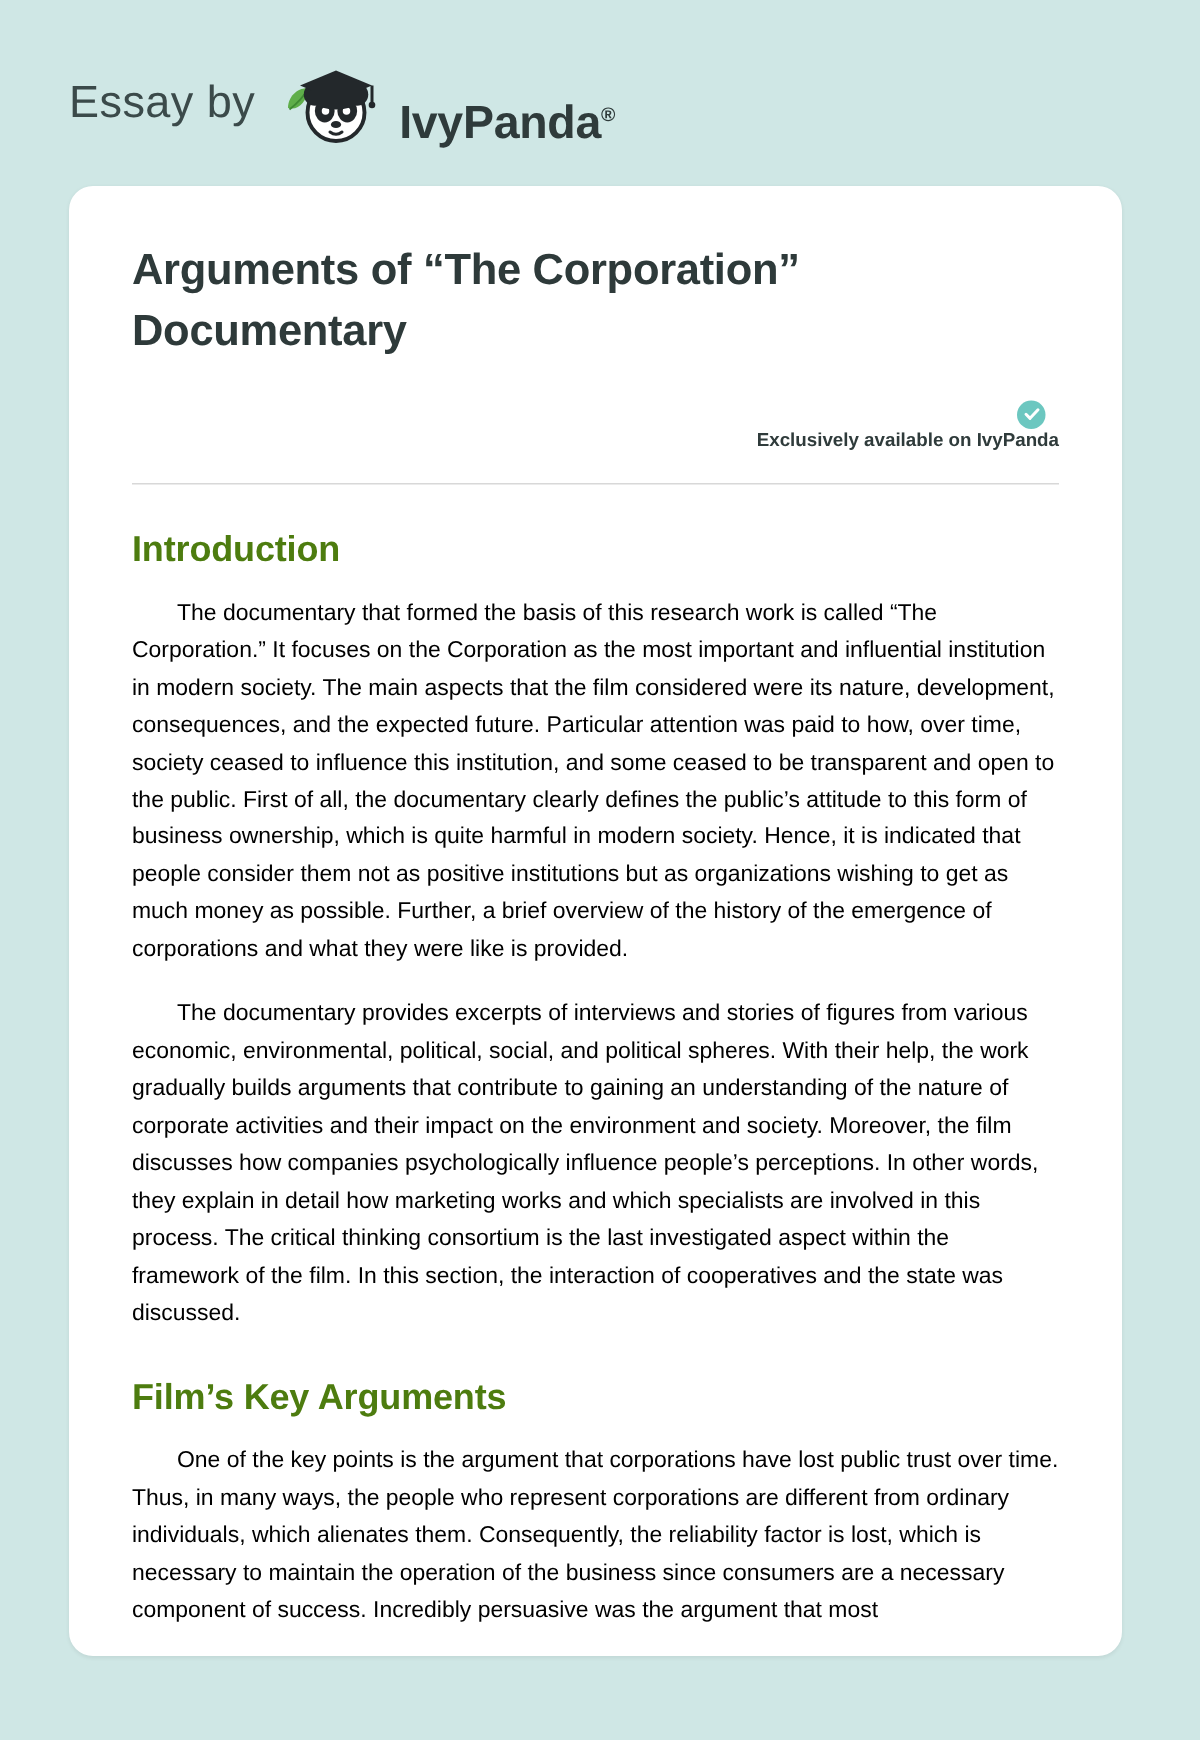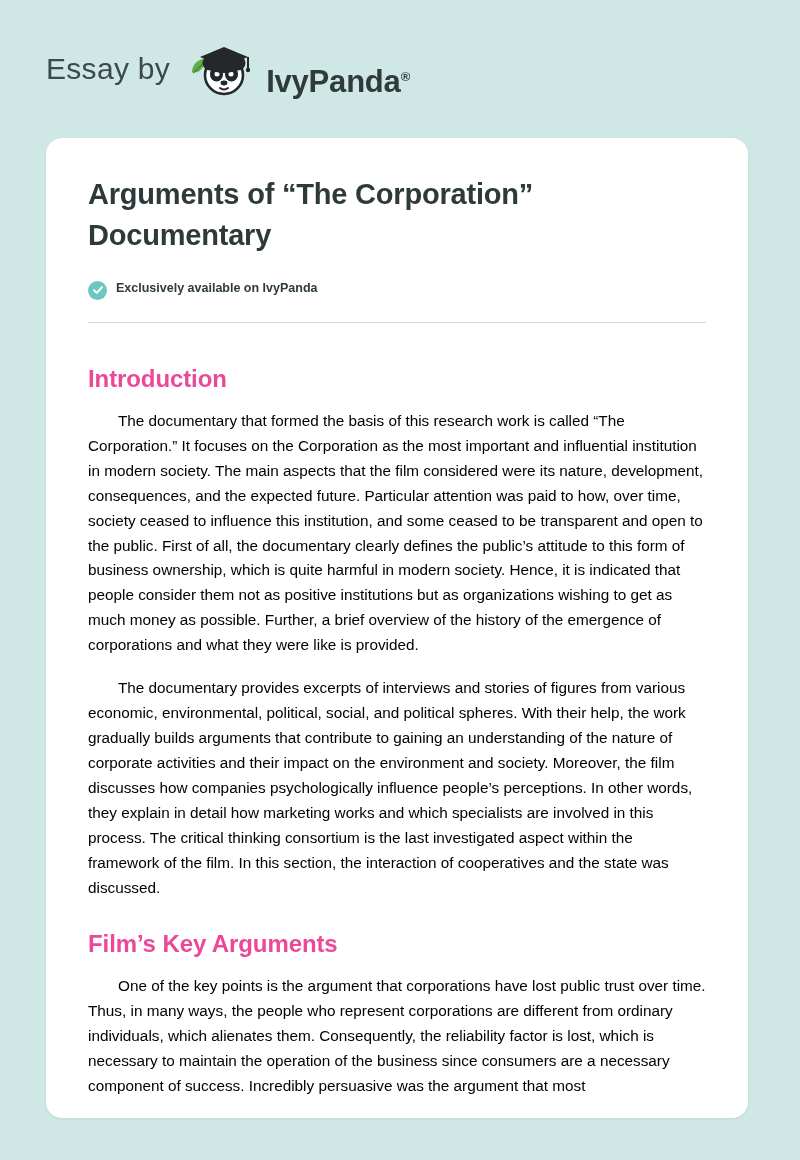--- a/index.html
+++ b/index.html
@@ -55,43 +55,44 @@
   .brand-reg {
     font-size: 13px;
     vertical-align: super;
     font-weight: bold;
   }
 
   
   .card {
     position: absolute;
     left: 46px;
-    top: 138px;
+    top: 124px;
     width: 702px;
     height: 980px;
     background: #ffffff;
     border-radius: 16px;
     box-shadow: 0 1px 3px rgba(0,0,0,0.07);
     overflow: hidden;
   }
   .card-inner {
     padding: 36px 42px 0 42px;
   }
   h1.doc-title {
     font-size: 29px;
     line-height: 1.43;
     color: #2e3a3a;
     font-weight: bold;
     margin: 0 0 0 0;
     letter-spacing: -0.2px;
   }
   .exclusive-row {
     display: flex;
-    align-items: flex-start;
+    align-items: flex-end;
     margin-top: 24px;
+    flex-direction: column;
   }
   .check-badge {
     width: 19px;
     height: 19px;
     border-radius: 50%;
     background: #6cc7c0;
     display: inline-flex;
     align-items: center;
     justify-content: center;
     margin-right: 9px;
@@ -104,22 +105,22 @@
     color: #2f3b3b;
   }
   .divider {
     height: 1px;
     background: #d8d8d8;
     margin: 22px 0 0 0;
   }
   h2.section-heading {
     font-size: 24px;
     font-weight: bold;
-    color: #ec4899;
-    margin: 42px 0 16px 0;
+    color: #4d7c0f;
+    margin: 30px 0 16px 0;
     letter-spacing: -0.1px;
   }
   h2.section-heading.second {
     margin-top: 30px;
   }
   p.body-text {
     font-size: 15.3px;
     line-height: 1.63;
     color: #000000;
     margin: 0 0 18px 0;

